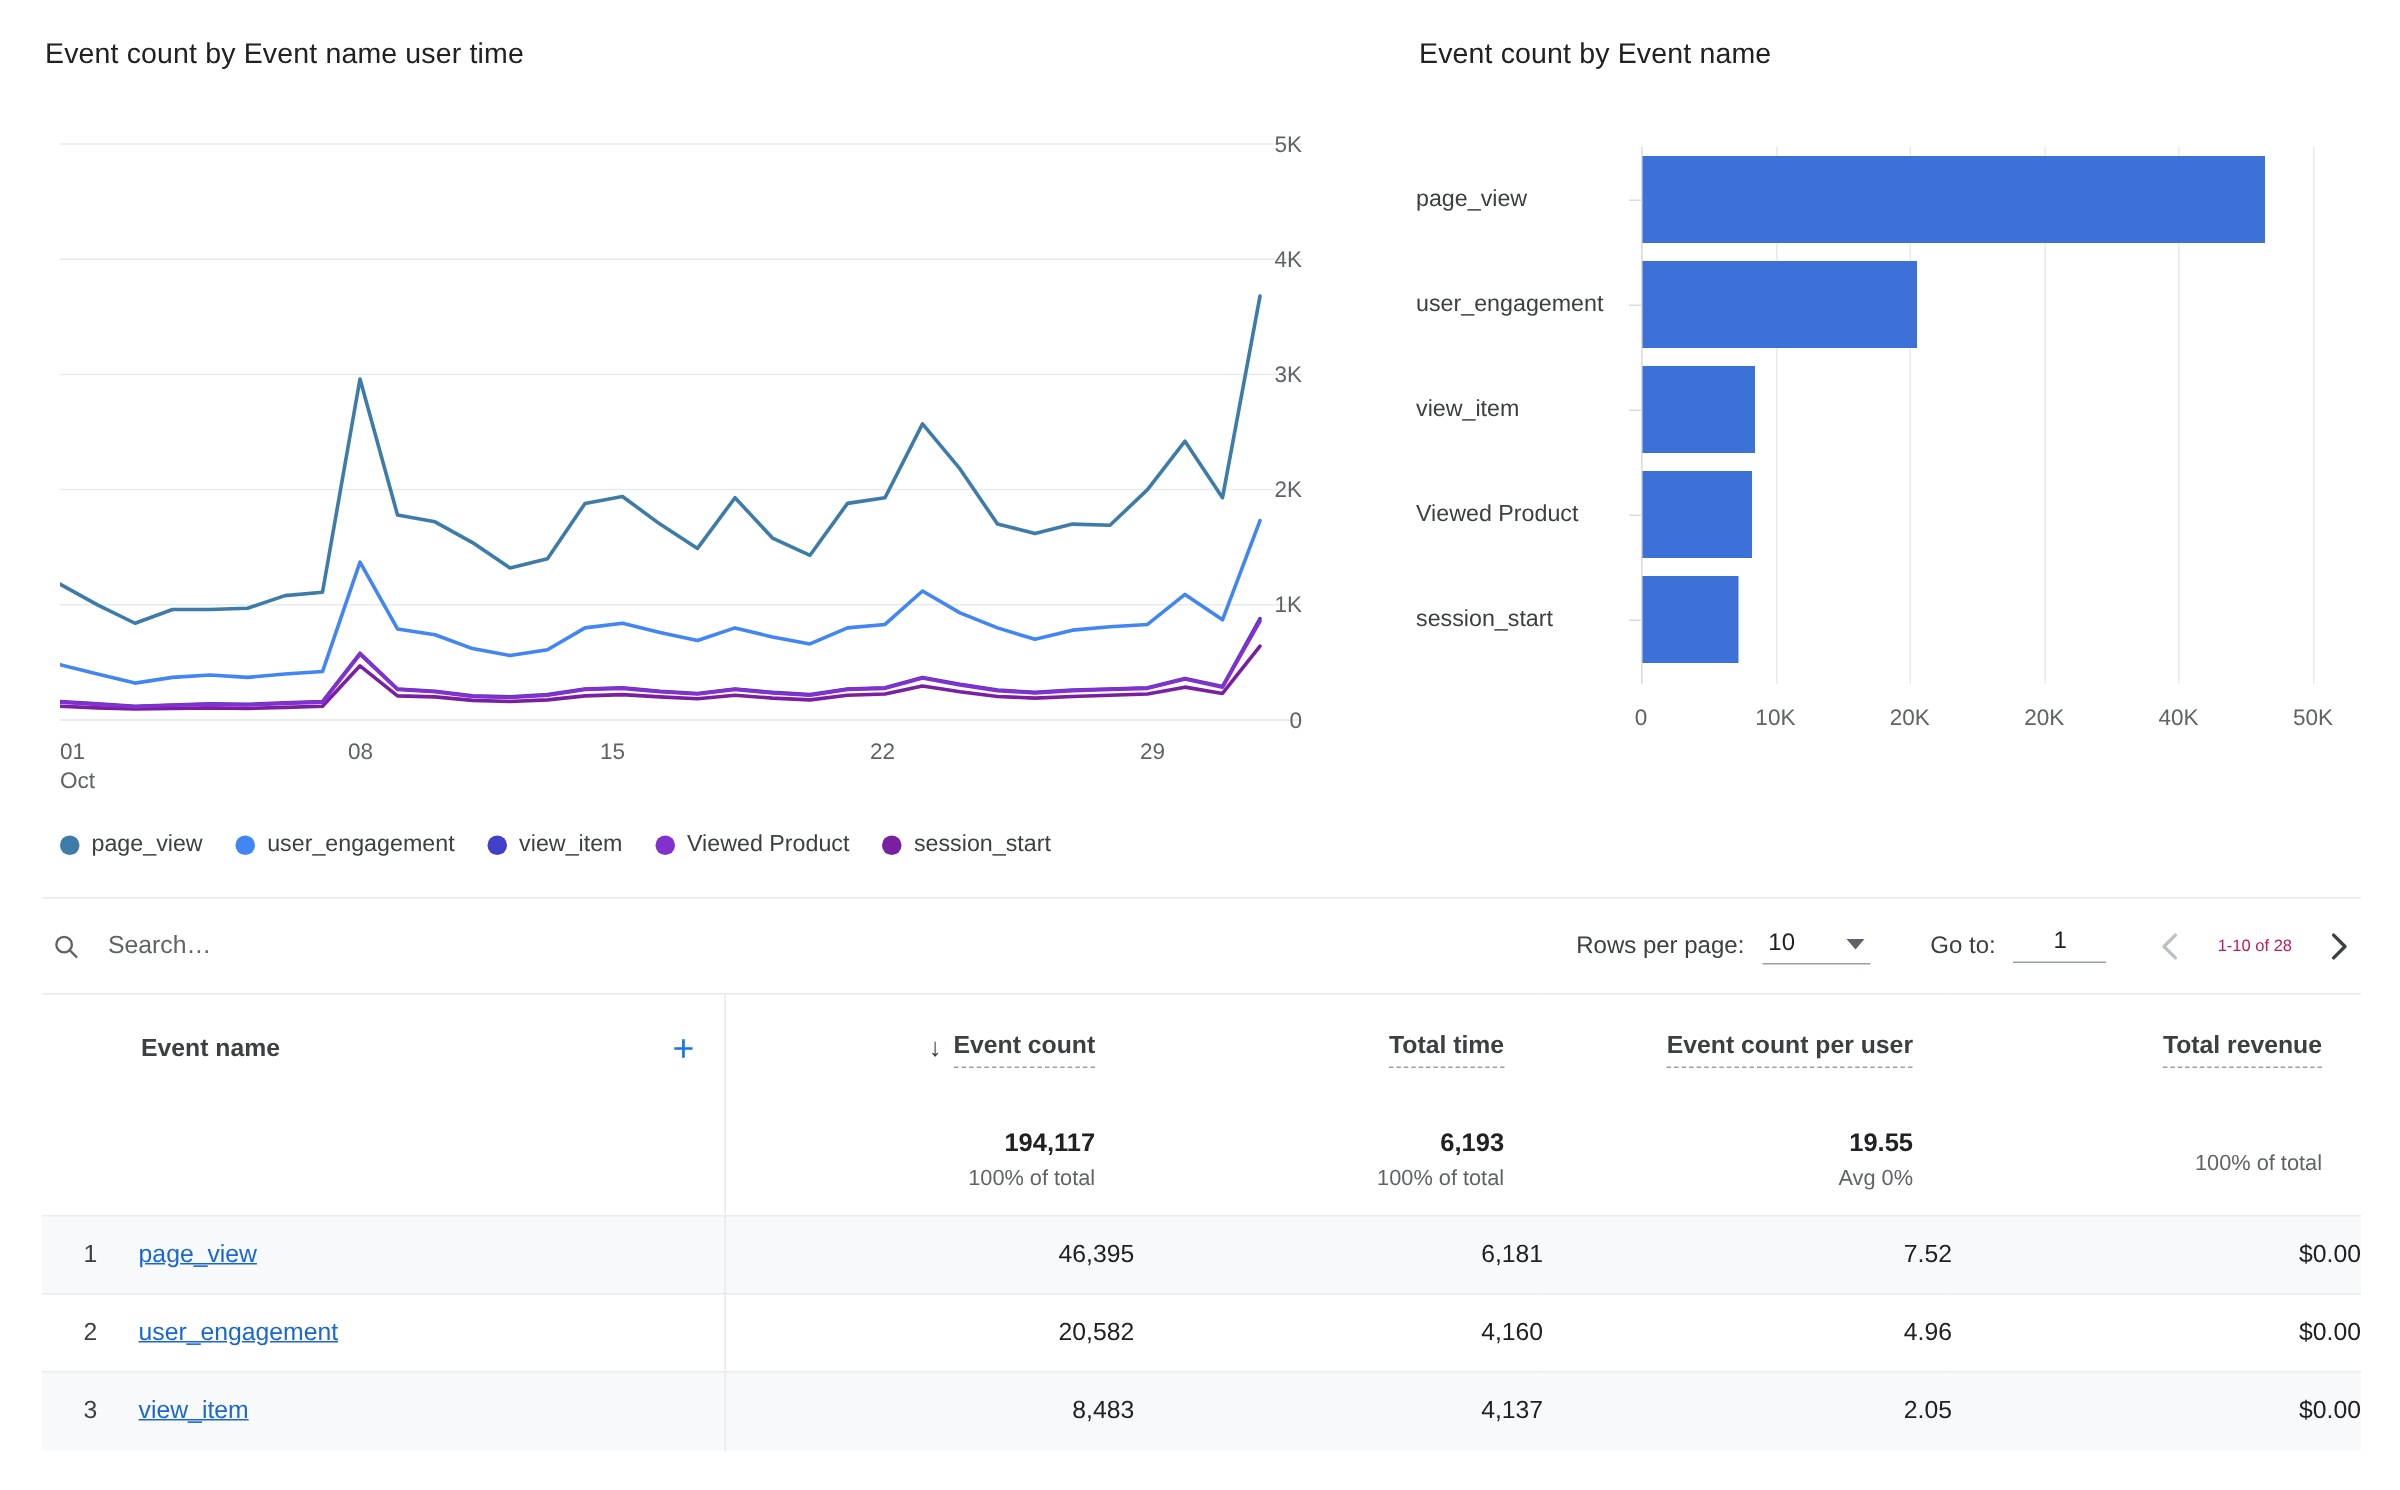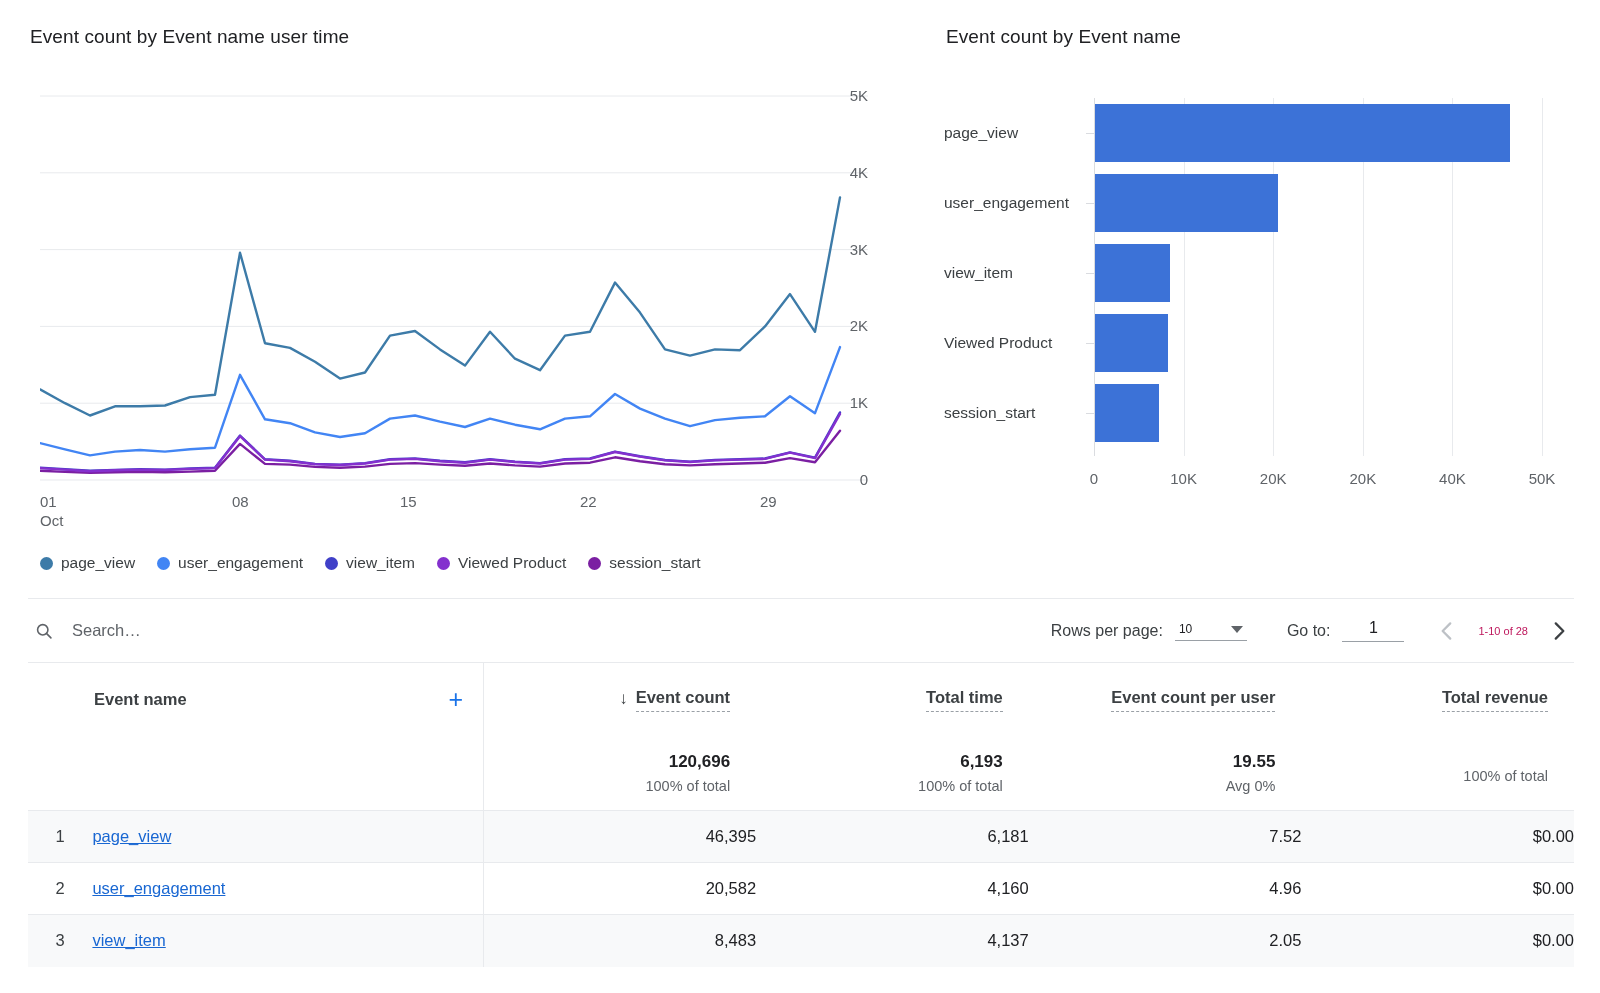--- a/index.html
+++ b/index.html
@@ -71,21 +71,21 @@
   }
   .search-input::placeholder { color: #5f6368; }
 
   .pager { margin-left: auto; display: flex; align-items: center; gap: 0; padding-right: 2px; }
   .pager-label { font-size: 16px; color: #3c4043; }
   .rpp-select {
     margin-left: 12px; display: flex; align-items: center; gap: 18px;
     border-bottom: 1px solid #9aa0a6; padding: 2px 4px 4px 4px; min-width: 72px;
     cursor: pointer;
   }
-  .rpp-value { font-size: 12px; color: #202124; text-align: right; }
+  .rpp-value { font-size: 16px; color: #202124; text-align: right; }
   .caret {
     width: 0; height: 0; margin-left: auto;
     border-left: 6px solid transparent; border-right: 6px solid transparent;
     border-top: 7px solid #5f6368;
   }
   .goto-label { font-size: 16px; color: #3c4043; margin-left: 40px; }
   .goto-box {
     margin-left: 12px; width: 62px; border-bottom: 1px solid #9aa0a6;
     text-align: center; padding-bottom: 4px;
   }
@@ -322,21 +322,21 @@
             <div class="th-inner th-metric-inner">
               <span class="th-text">Total revenue</span>
             </div>
           </th>
         </tr>
       </thead>
       <tbody>
         <tr class="totals">
           <td colspan="2"></td>
           <td class="vline">
-            <div class="tot-val">120,696</div>
+            <div class="tot-val">194,117</div>
             <div class="tot-sub">100% of total</div>
           </td>
           <td>
             <div class="tot-val">6,193</div>
             <div class="tot-sub">100% of total</div>
           </td>
           <td>
             <div class="tot-val">19.55</div>
             <div class="tot-sub">Avg 0%</div>
           </td>

